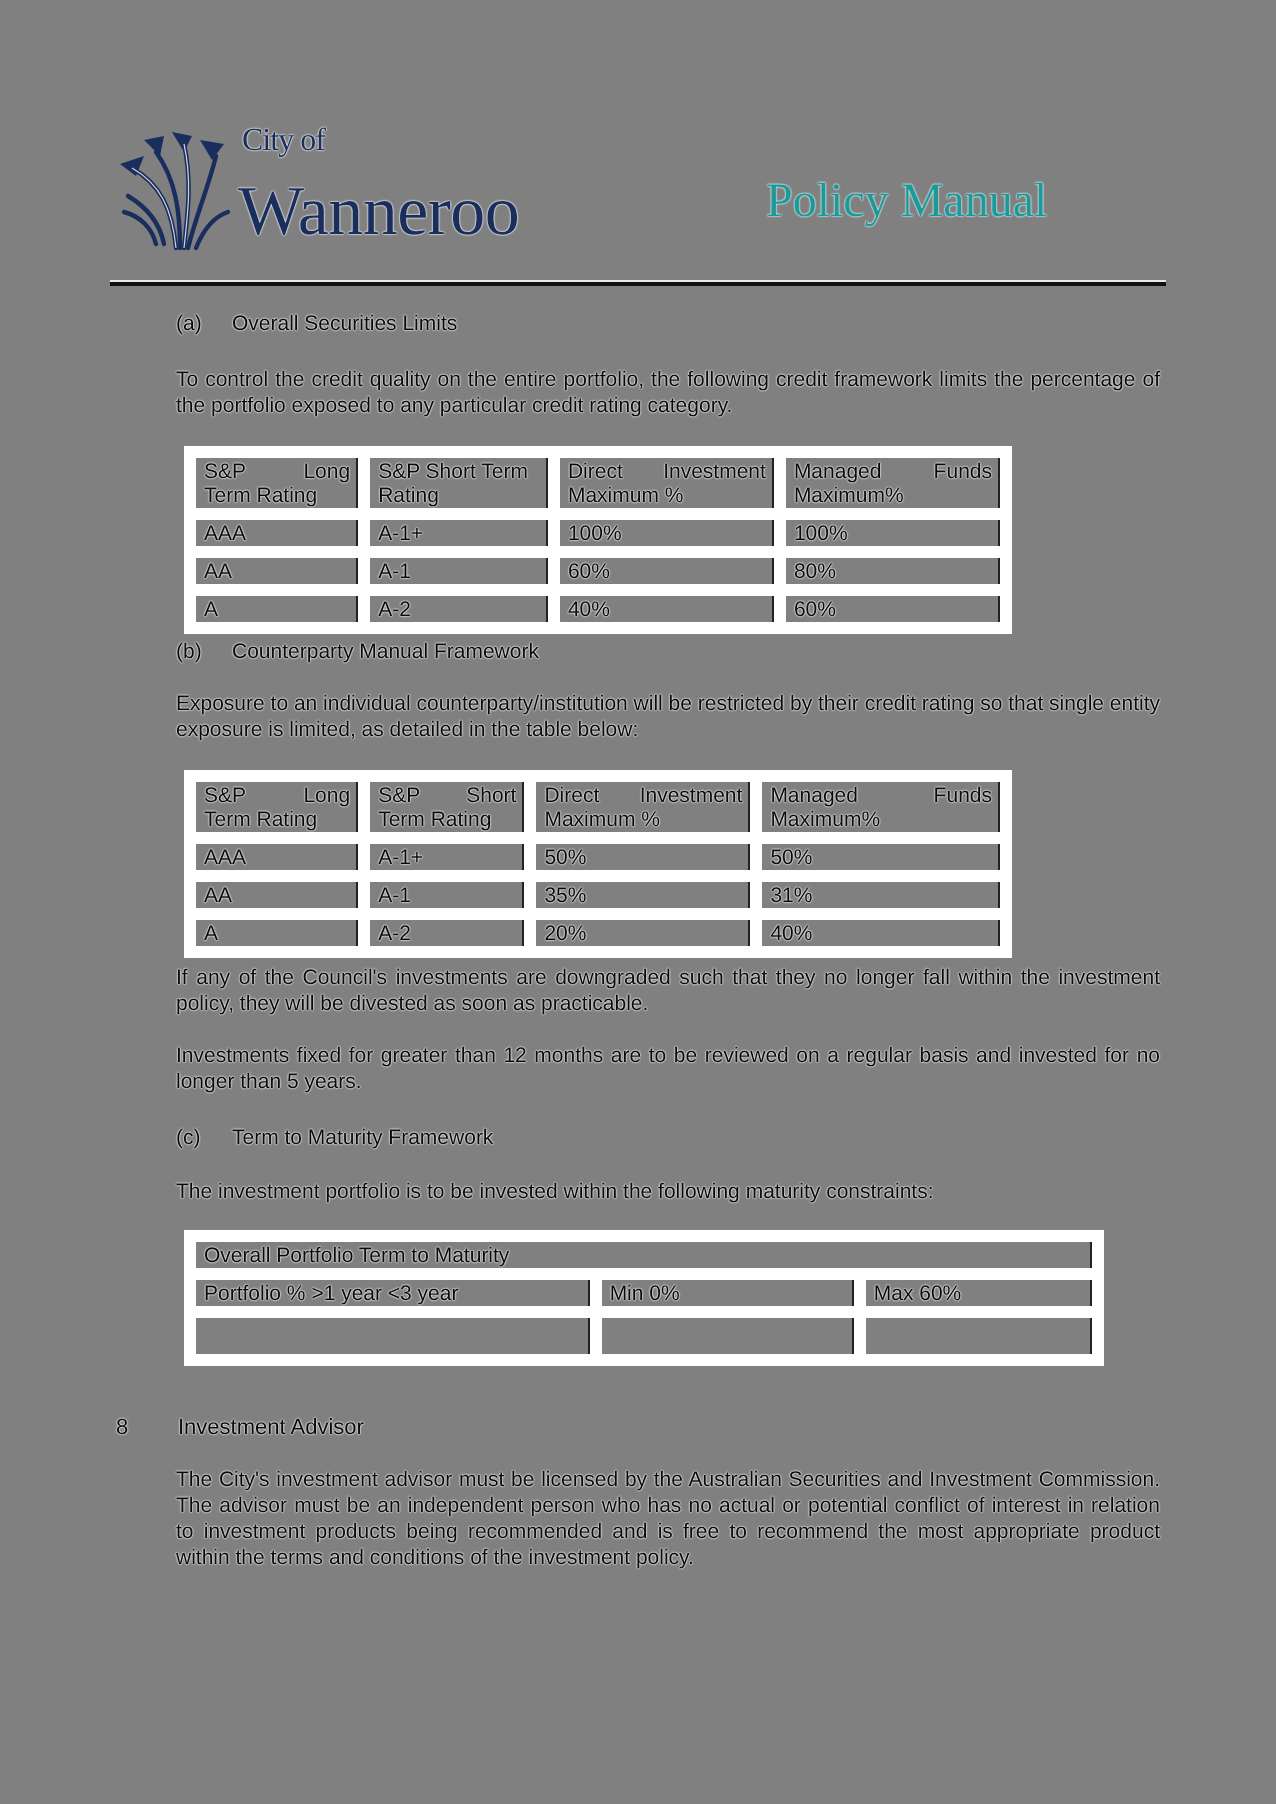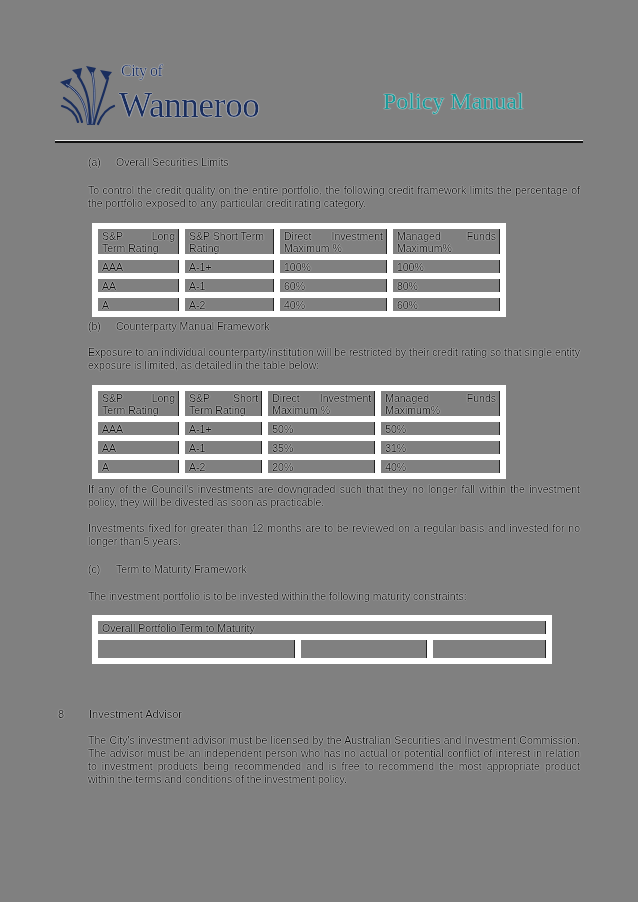--- a/index.html
+++ b/index.html
@@ -267,20 +267,25 @@
 <table class="grid halo" style="top:615px; width:460px;">
   <colgroup>
       <col style="width:172px">
       <col style="width:112px">
       <col style="width:101px">
     </colgroup>
   <tbody>
       <tr>
     <td colspan="3">Overall Portfolio Term to Maturity</td>
   </tr>
+  <tr>
+    <td>Portfolio % &gt;1 year &lt;3 year</td>
+    <td>Min 0%</td>
+    <td>Max 60%</td>
+  </tr>
   <tr style="height:24px;">
     <td></td>
     <td></td>
     <td></td>
   </tr>
 </tbody>
   </table>
 
 <div class="section-8 halo">
   <span class="num">8</span>

